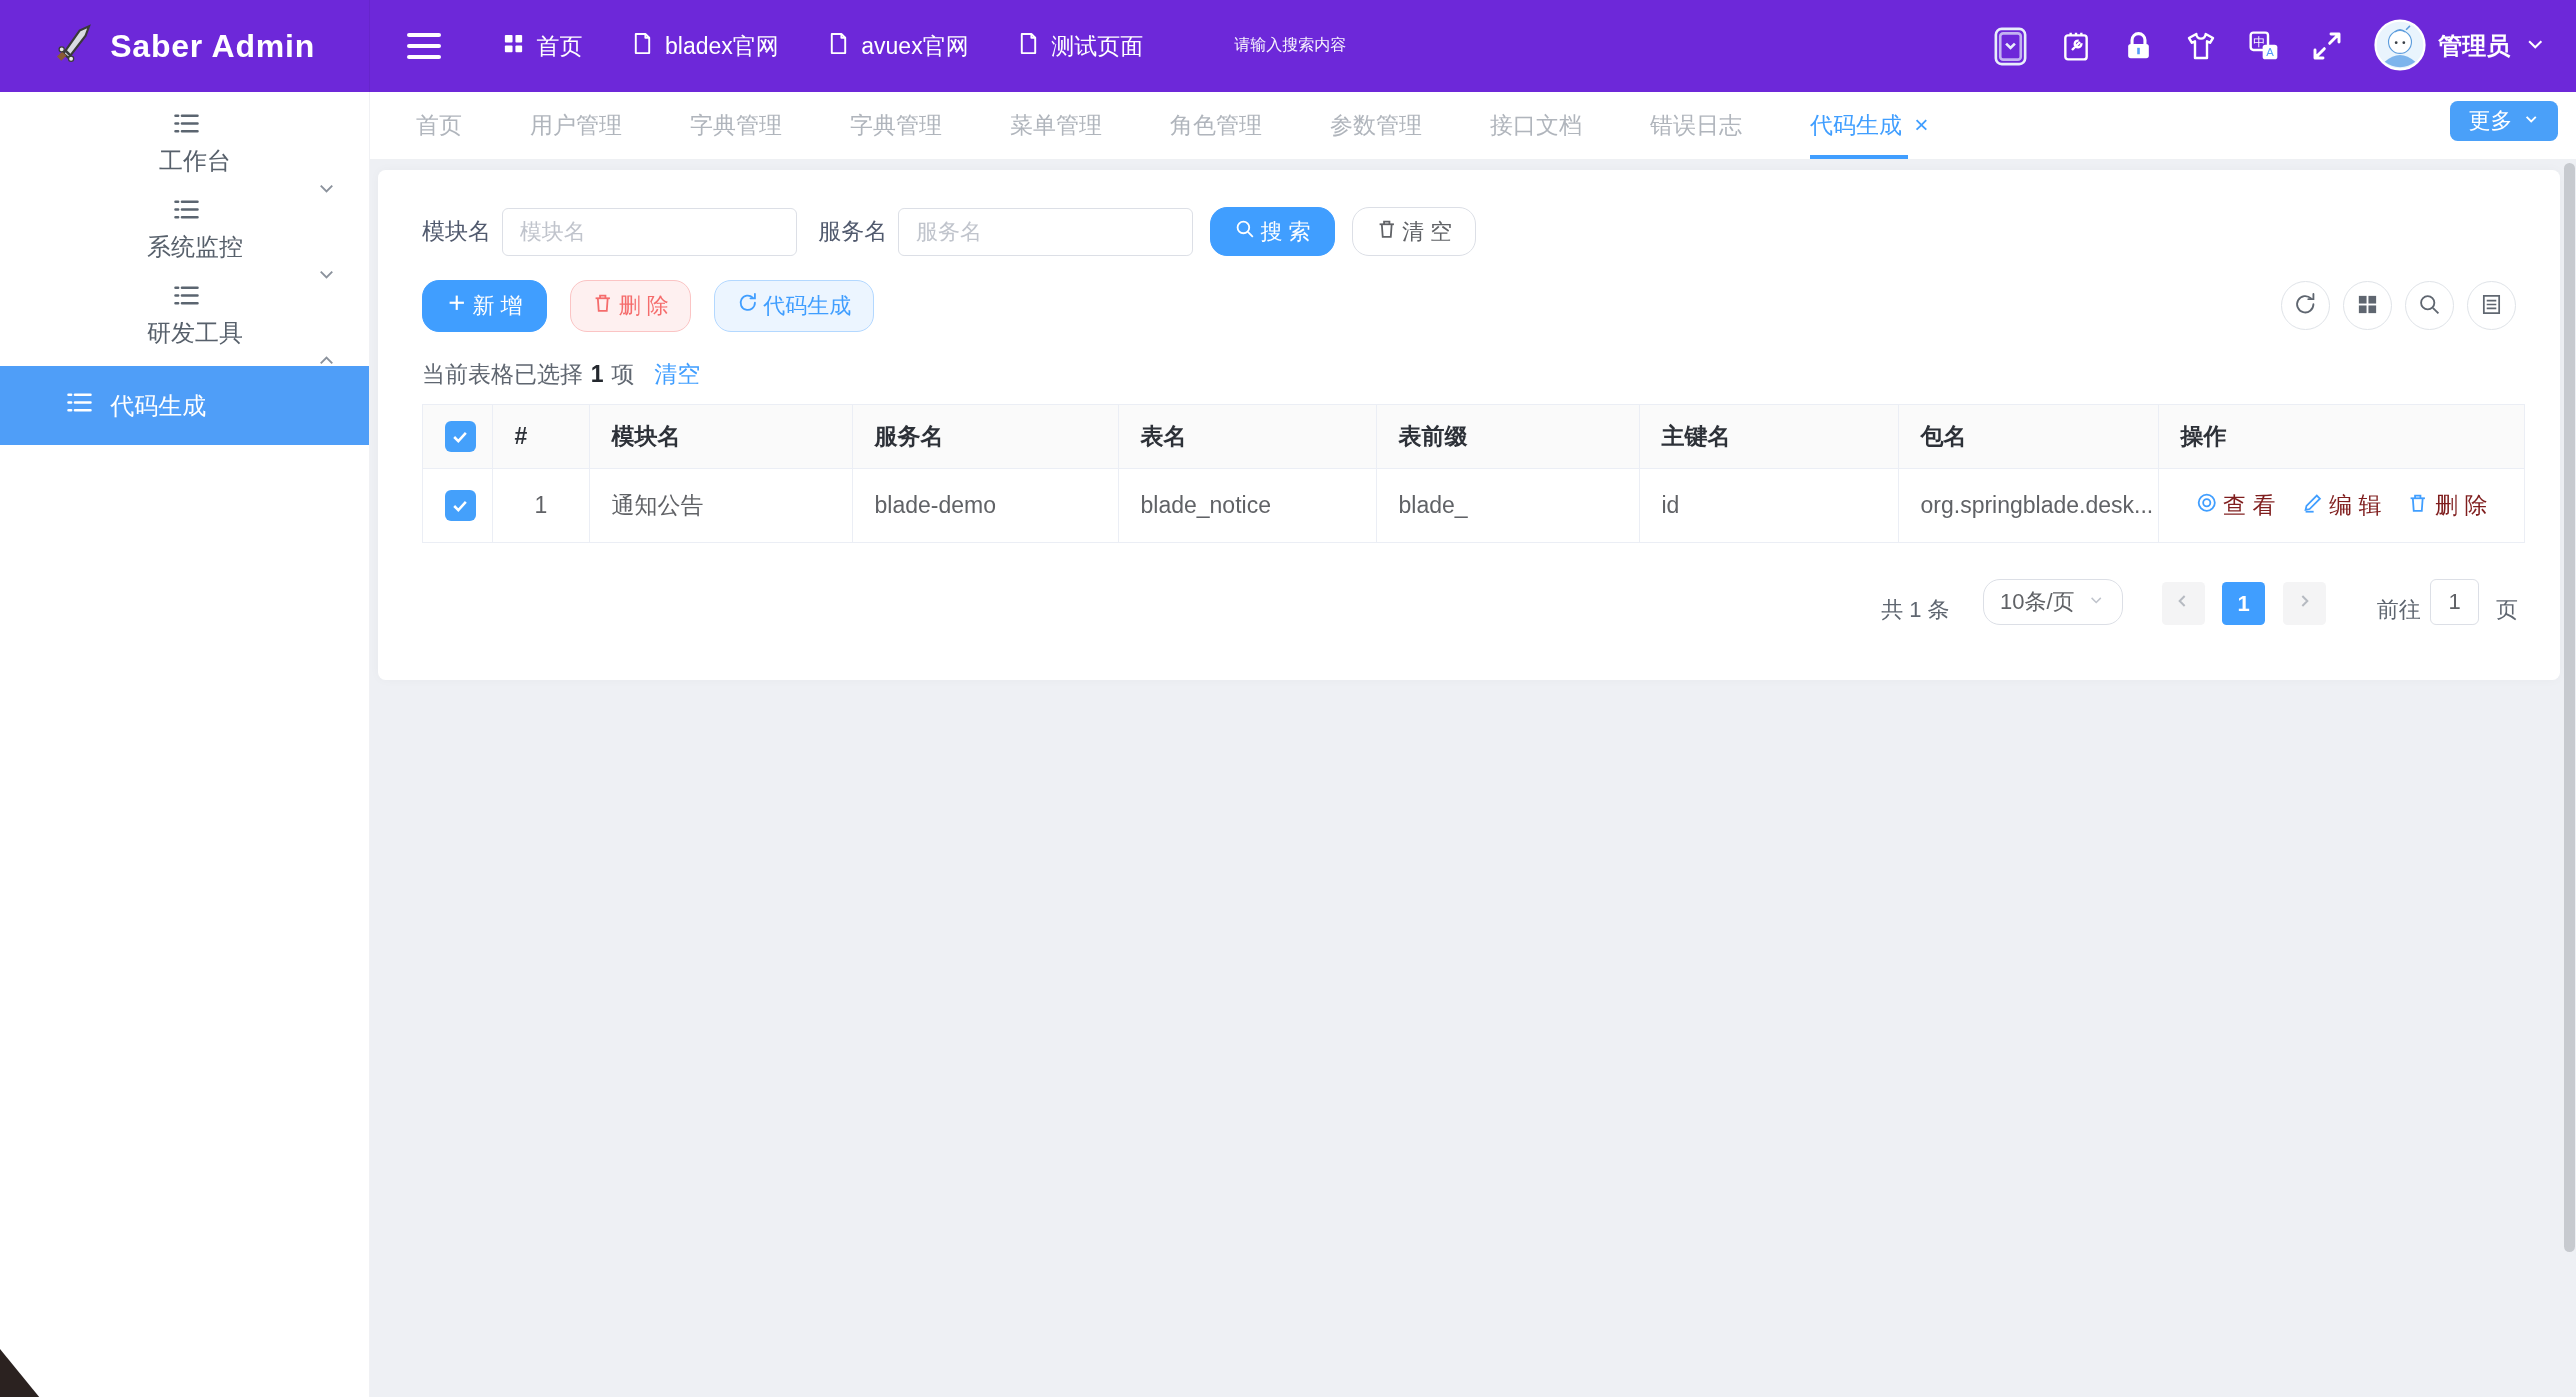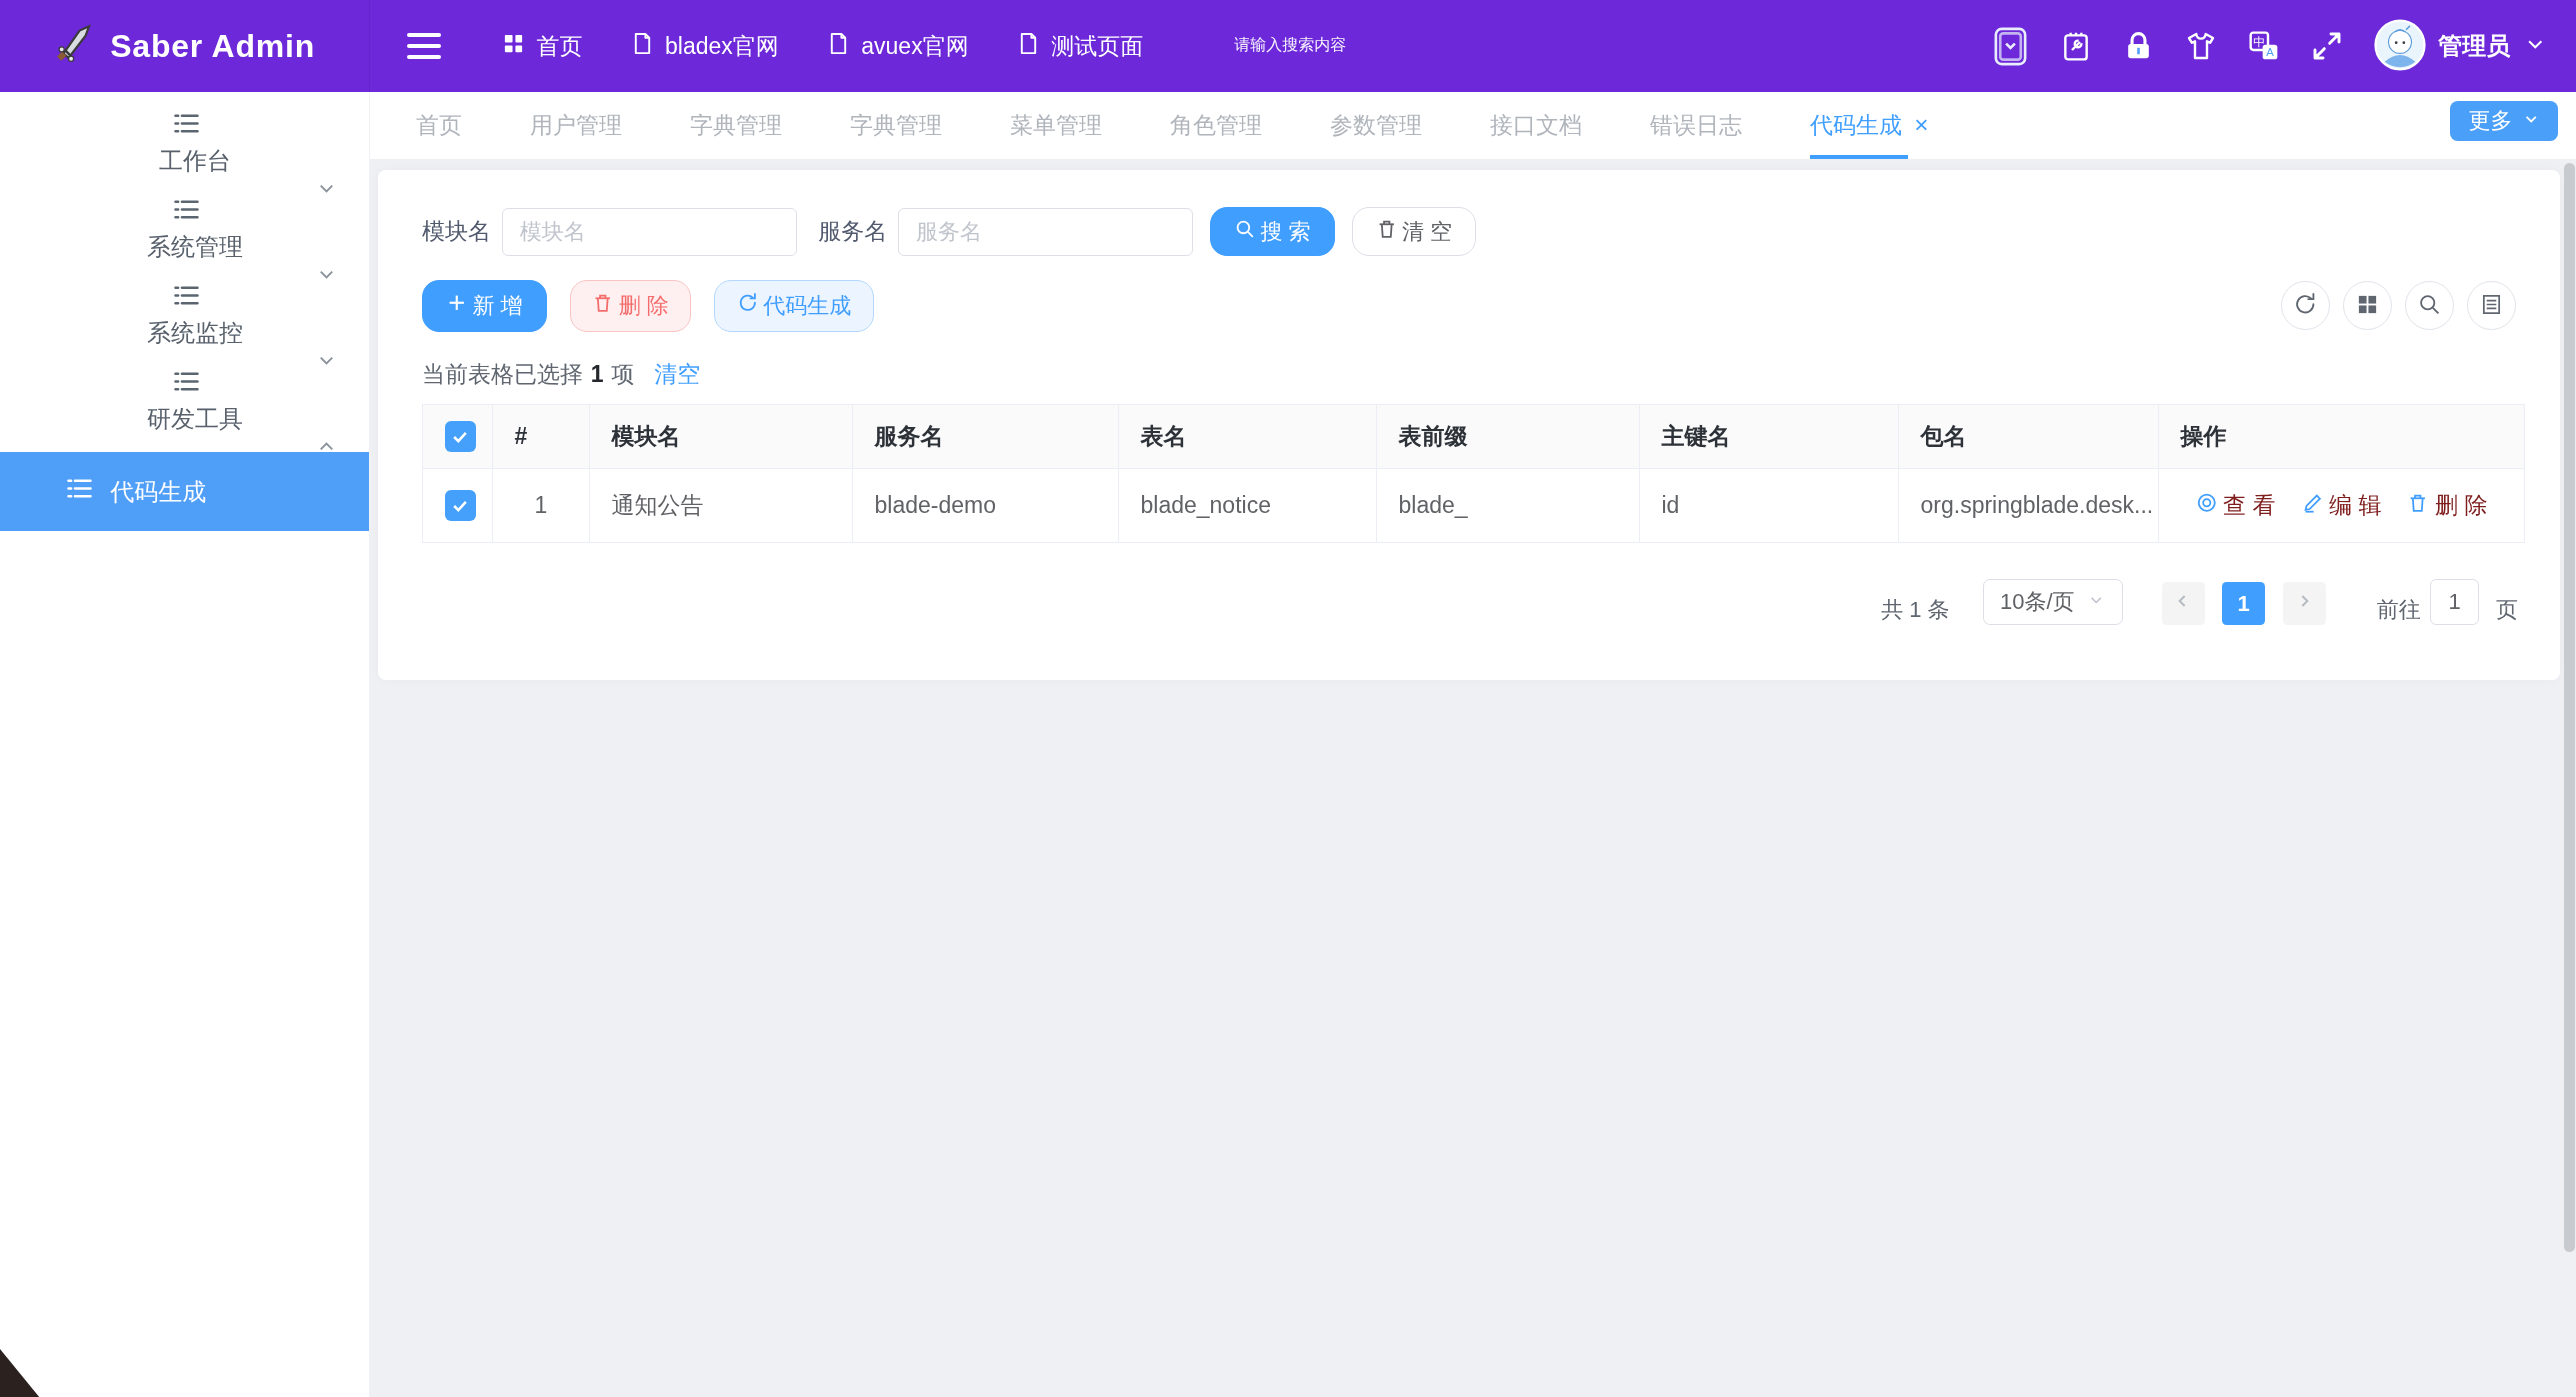--- a/index.html
+++ b/index.html
@@ -72,21 +72,21 @@
   table.grid th, table.grid td { border: 0.8px solid #ebeef5; font-weight: normal; }
   table.grid th { height: 64px; background: #fafafa; font-size: 23px; font-weight: 700; color: #2d3138; text-align: left; padding: 0 21.5px; }
   table.grid td { height: 74px; font-size: 23px; color: #606266; padding: 0 21.5px; background: #fff; }
   th.center, td.center { text-align: center; padding: 0; }
   .checkbox { width: 31px; height: 31px; border-radius: 6.1px; background: #44a0fb; display: inline-flex; align-items: center; justify-content: center; cursor: pointer; vertical-align: middle; }
   .actions { display: flex; align-items: center; justify-content: center; gap: 26px; }
   .action-link { display: inline-flex; align-items: center; gap: 6.1px; color: #7f1d1d; font-size: 23px; cursor: pointer; white-space: nowrap; }
 
   .pagination { position: absolute; right: 42px; top: 409px; height: 46px; display: flex; align-items: flex-end; font-size: 22px; color: #5f6670; }
   .pg-total { margin-right: 33px; }
-  .pg-select { width: 140px; height: 46px; border: 0.8px solid #dcdfe6; border-radius: 7px; display: flex; align-items: center; justify-content: center; gap: 12.3px; color: #606266; cursor: pointer; margin-right: 39px; }
+  .pg-select { width: 140px; height: 46px; border: 0.8px solid #dcdfe6; border-radius: 17px; display: flex; align-items: center; justify-content: center; gap: 12.3px; color: #606266; cursor: pointer; margin-right: 39px; }
   .pg-btn { width: 43px; height: 43px; border-radius: 4.6px; background: #f4f4f5; display: flex; align-items: center; justify-content: center; cursor: pointer; }
   .pg-page { width: 43px; height: 43px; border-radius: 4.6px; background: #409eff; color: #fff; font-weight: 700; display: flex; align-items: center; justify-content: center; margin: 0 17.6px; cursor: pointer; }
   .pg-goto-label { margin-left: 51px; margin-right: 9.2px; }
   .pg-goto-input { width: 49px; height: 46px; border: 0.8px solid #dcdfe6; border-radius: 6.1px; text-align: center; font-size: 22px; color: #606266; outline: none; font-family: inherit; }
   .pg-page-suffix { margin-left: 17px; }
 
   
   .scroll-thumb { position: absolute; right: 1.5px; top: 163px; width: 10.7px; height: 1089px; border-radius: 5.4px; background: #c7cacf; cursor: pointer; }
   .cursor-shape { position: absolute; left: 0; bottom: 0; width: 40px; height: 49px; background: #2b2220; clip-path: polygon(0 0, 0 100%, 100% 100%); }
 </style>
@@ -226,32 +226,20 @@
   </header>
 
   <aside class="sidebar">
     <div class="menu">
       <div class="menu-item">
         <span><svg width="31" height="31" viewBox="0 0 24 24" fill="none" stroke="#5b6570" stroke-width="2" stroke-linecap="round">
               <path d="M8.5 6h12M8.5 12h12M8.5 18h12"></path>
               <path d="M3.5 6h2M3.5 12h2M3.5 18h2"></path>
             </svg></span>
         <span class="m-label">工作台</span>
-        <span class="chev">
-            <svg width="23" height="23" viewBox="0 0 24 24" fill="none" stroke="#8b929c" stroke-width="2">
-              <polyline points="6,9 12,15 18,9"></polyline>
-            </svg>
-          </span>
-      </div>
-      <div class="menu-item">
-        <span><svg width="31" height="31" viewBox="0 0 24 24" fill="none" stroke="#5b6570" stroke-width="2" stroke-linecap="round">
-              <path d="M8.5 6h12M8.5 12h12M8.5 18h12"></path>
-              <path d="M3.5 6h2M3.5 12h2M3.5 18h2"></path>
-            </svg></span>
-        <span class="m-label">系统管理</span>
         <span class="chev">
             <svg width="23" height="23" viewBox="0 0 24 24" fill="none" stroke="#8b929c" stroke-width="2">
               <polyline points="6,9 12,15 18,9"></polyline>
             </svg>
           </span>
       </div>
       <div class="menu-item">
         <span><svg width="31" height="31" viewBox="0 0 24 24" fill="none" stroke="#5b6570" stroke-width="2" stroke-linecap="round">
               <path d="M8.5 6h12M8.5 12h12M8.5 18h12"></path>
               <path d="M3.5 6h2M3.5 12h2M3.5 18h2"></path>

